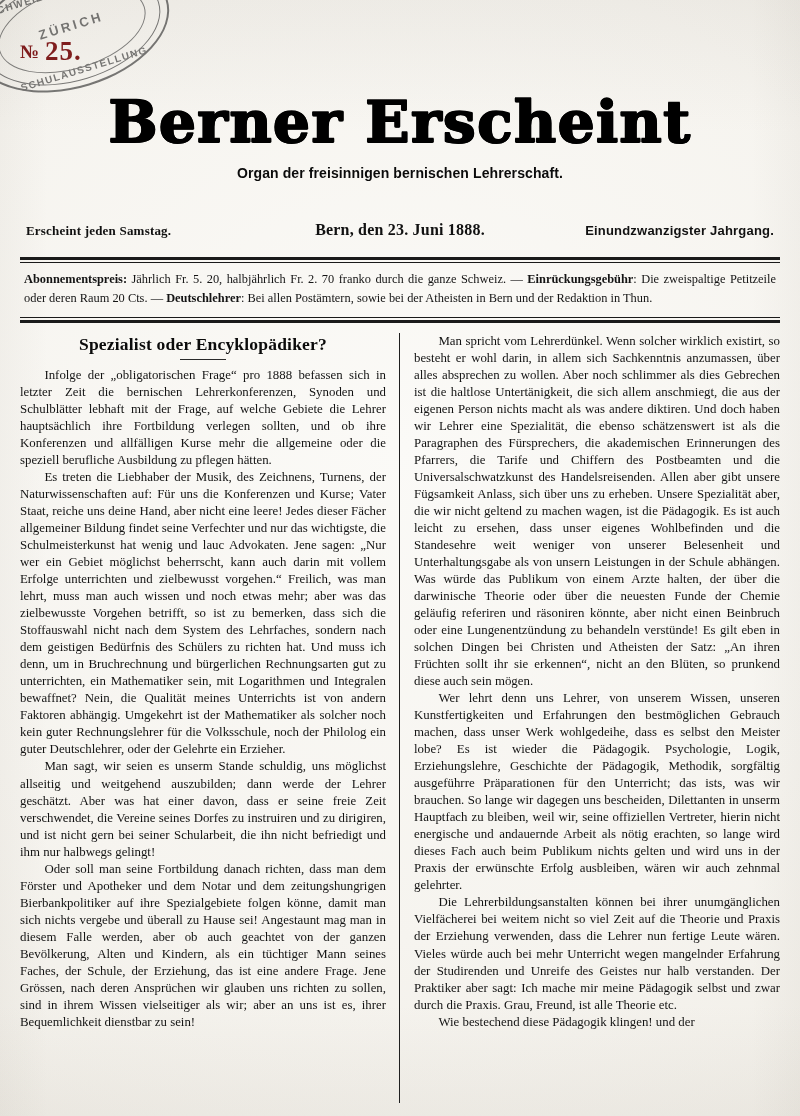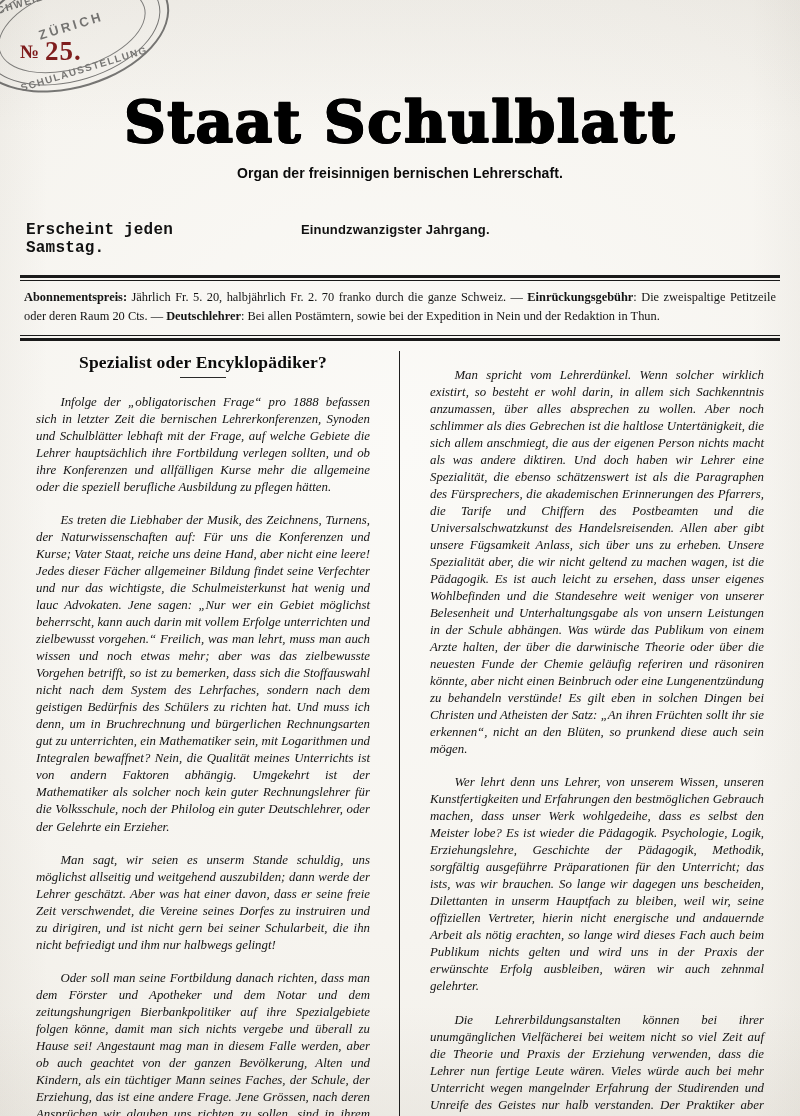--- a/index.html
+++ b/index.html
@@ -125,23 +125,23 @@
 
   .dateline {
     display: flex;
     align-items: baseline;
     margin-top: 40px;
     padding: 0 6px;
     font-size: 13.5px;
   }
   .dateline .left {
     flex: 0 0 31%;
-    font-family: Liberation Mono, monospace;
-    font-weight: bold;
-    font-size: 16px;
+    font-family: Liberation Serif, serif;
+    font-weight: bold;
+    font-size: 13px;
     letter-spacing: 0.2px;
   }
   .dateline .center {
     flex: 1;
     text-align: center;
     font-family: "Liberation Serif", serif;
     font-weight: bold;
     font-size: 16px;
     letter-spacing: 0.2px;
   }
@@ -213,23 +213,22 @@
     color: #0b0b0b;
   }
   .art-rule {
     width: 46px;
     height: 1px;
     background: #2a2a2a;
     margin: 0 auto 7px auto;
   }
 
   .col p {
-    margin: 16px;
+    margin: 0;
     text-indent: 1.9em;
-    font-style: italic;
   }
 </style>
 </head>
 <body>
 
 <div class="paper"></div>
 
 <div class="page">
 
   <div class="stamp">
@@ -238,33 +237,34 @@
     <div class="ring3"></div>
     <div class="st-top">SCHWEIZ. PERMANENTE</div>
     <div class="st-mid">ZÜRICH</div>
     <div class="st-bot">SCHULAUSSTELLUNG</div>
   </div>
 
   <div class="issue-no">
     <span class="no-abbr">№</span><span>25.</span>
   </div>
 
-  <div class="masthead-title">Staat Schulblatt</div>
+  <div class="masthead-title">Berner Erscheint</div>
   <div class="masthead-sub">Organ der freisinnigen bernischen Lehrerschaft.</div>
 
   <div class="dateline">
     <div class="left">Erscheint jeden Samstag.</div>
+    <div class="center">Bern, den 23. Juni 1888.</div>
     <div class="right">Einundzwanzigster Jahrgang.</div>
   </div>
 
   <div class="rule-thick"></div>
   <div class="rule-thin"></div>
 
   <div class="terms">
-    <b>Abonnementspreis:</b><span> Jährlich Fr. 5. 20, halbjährlich Fr. 2. 70 franko durch die ganze Schweiz. — </span><b>Einrückungsgebühr</b><span>: Die zweispaltige Petitzeile oder deren Raum 20 Cts. — </span><b>Deutschlehrer</b><span>: Bei allen Postämtern, sowie bei der Expedition in Nein und der Redaktion in Thun.</span>
+    <b>Abonnementspreis:</b><span> Jährlich Fr. 5. 20, halbjährlich Fr. 2. 70 franko durch die ganze Schweiz. — </span><b>Einrückungsgebühr</b><span>: Die zweispaltige Petitzeile oder deren Raum 20 Cts. — </span><b>Deutschlehrer</b><span>: Bei allen Postämtern, sowie bei der Atheisten in Bern und der Redaktion in Thun.</span>
   </div>
 
   <div class="rule-thin2"></div>
   <div class="rule-thick-bottom"></div>
 
   <div class="columns">
 
     <div class="col col-left">
       <div class="art-title">Spezialist oder Encyklopädiker?</div>
       <div class="art-rule"></div>

